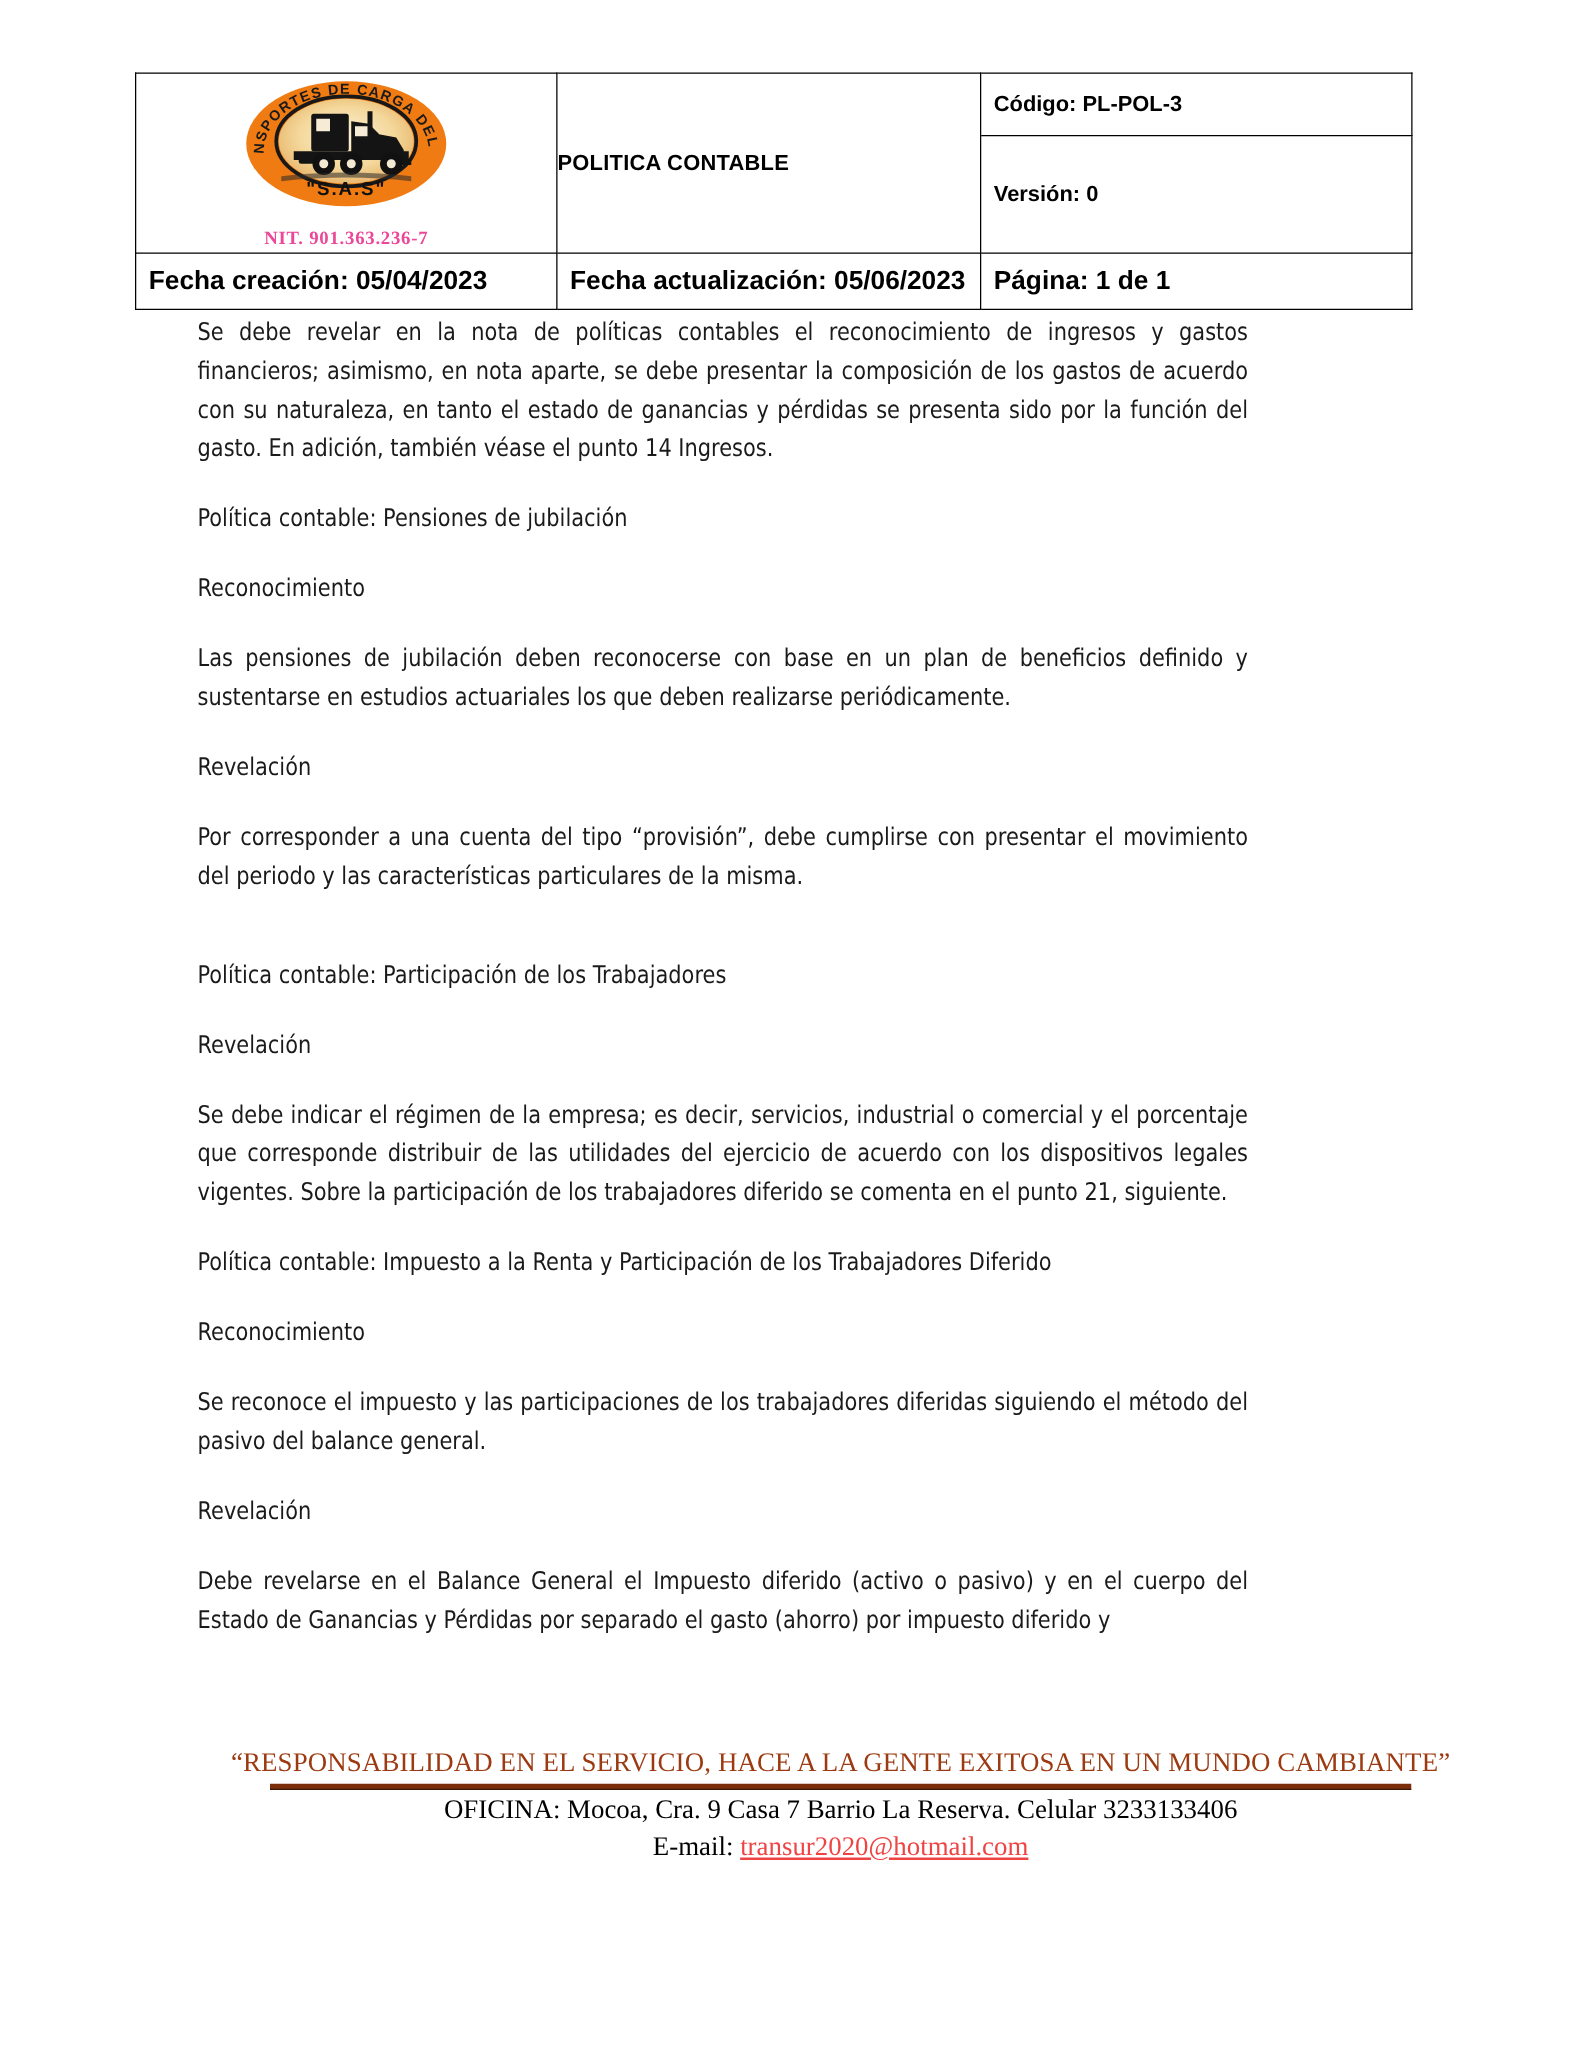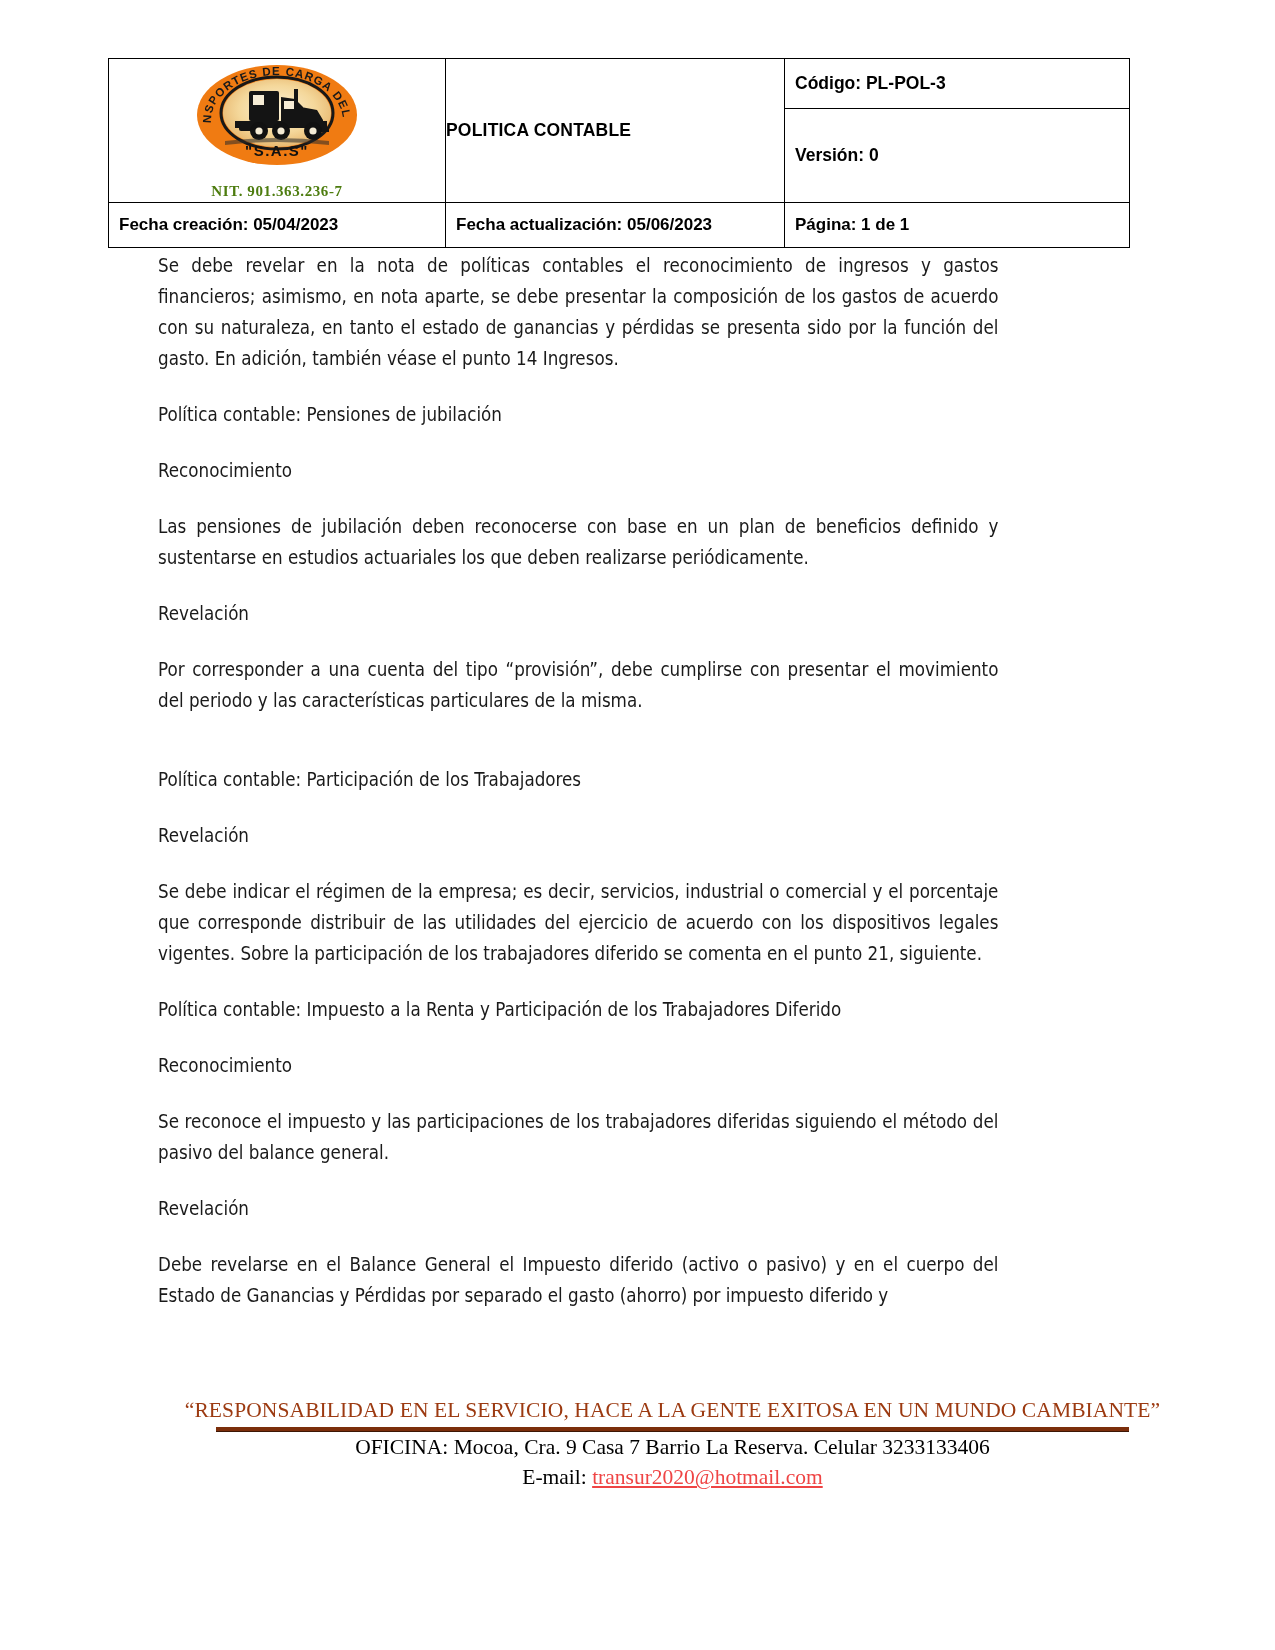--- a/index.html
+++ b/index.html
@@ -57,21 +57,21 @@
     font-family: "Liberation Sans", sans-serif;
     font-size: 17.5px;
     font-weight: bold;
   }
   .cell-codigo { height: 44px; }
   .cell-version { height: 84px; margin-left: 19px; }
   .row-fecha td {
     height: 44px;
     font-family: "Liberation Sans", sans-serif;
     font-weight: bold;
-    font-size: 17px;
+    font-size: 21px;
     padding-left: 10px !important;
   }
   .cell-pagina { height: 44px; }
 
   
   .logo-wrap {
     display: inline-block;
     text-align: center;
     line-height: 0;
   }
@@ -81,21 +81,21 @@
     height: 104px;
     margin: 0 auto;
   }
   .logo-nit {
     font-family: "Liberation Serif", serif;
     font-weight: bold;
     font-size: 15px;
     letter-spacing: 0.6px;
     line-height: 1.1;
     margin-top: 16px;
-    color: #4d7c0f;
+    color: #ec4899;
   }
 
   
   .content {
     position: absolute;
     left: 158px;
     top: 250px;
     width: 880px;
   }
   .para {

